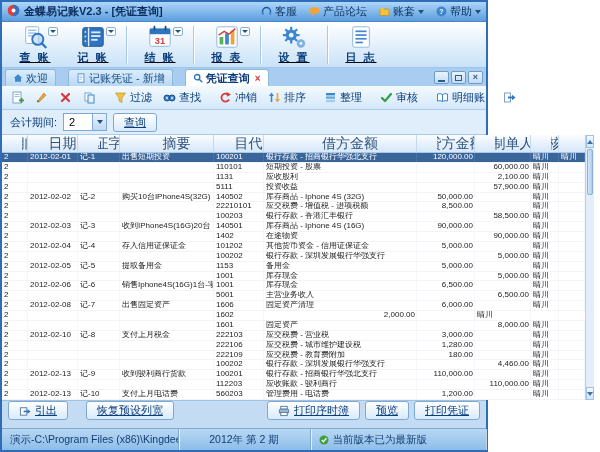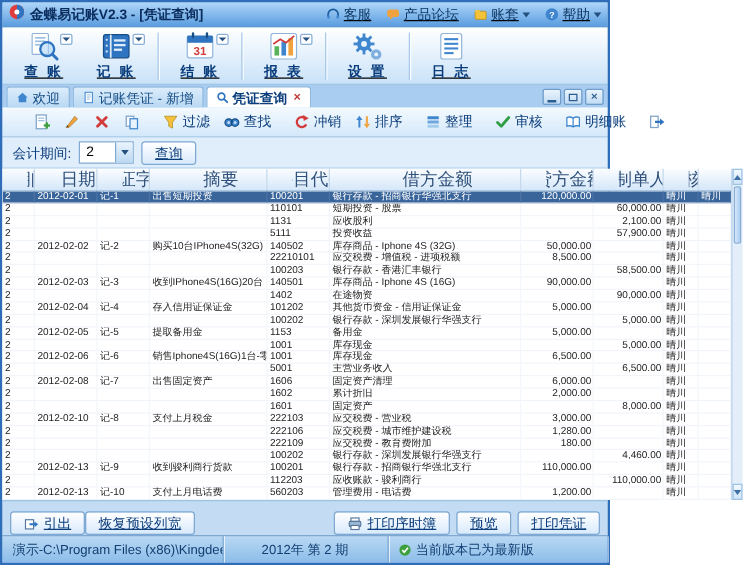--- a/index.html
+++ b/index.html
@@ -3,52 +3,52 @@
 <meta charset="utf-8">
 <style>
   * { margin:0; padding:0; box-sizing:border-box; }
   html,body { width:600px; height:452px; overflow:hidden; font-family:"Liberation Sans","DejaVu Sans",sans-serif; }
   .window { width:488px; height:452px; border:2px solid #2f6db8; background:#bfdcf5; position:relative; }
 
   
   .titlebar { height:20px; display:flex; align-items:center; padding:0 5px; gap:4px;
               background:linear-gradient(#aed6f9,#5b9ddf); border-bottom:1px solid #4a86c8; }
   .apptitle { font-size:11px; font-weight:bold; color:#0a2c5c; white-space:nowrap; }
-  .titlebar-right { margin-left:auto; display:flex; align-items:flex-end;text-decoration:underline; }
+  .titlebar-right { margin-left:auto; display:flex; align-items:flex-end; }
   .titem { display:inline-flex; align-items:center; gap:3px; font-size:11px; color:#0d3561; margin-left:12px; cursor:default; }
   .tri { width:0; height:0; border-left:3px solid transparent; border-right:3px solid transparent; border-top:4px solid #23507f; }
 
   
   .mainbar { height:46px; background:linear-gradient(#ffffff,#c9e2f8); border-bottom:1px solid #9fc5e8;
              display:flex; align-items:center; padding:0 4px; }
   .bigbtn { width:58px; height:42px; display:flex; flex-direction:column; align-items:center; justify-content:center;
             gap:0px; position:relative; border:1px solid transparent; border-radius:3px;text-decoration:underline; }
   .biglabel { font-size:11px; font-weight:bold; color:#0a3d7c; letter-spacing:2px; white-space:nowrap; }
   .ddmini { position:absolute; top:2px; right:5px; width:10px; height:9px; background:#fff; border:1px solid #8ab0d8;
             border-radius:2px; display:flex; align-items:center; justify-content:center; }
   .ddmini .tri { border-top-width:3px; }
   .vsep { width:1px; height:38px; background:#a9c9e8; box-shadow:1px 0 0 rgba(255,255,255,.9); margin:0 4px; }
 
   
   .tabstrip { height:18px; background:#a9cdf0; display:flex; align-items:flex-end; padding:0 3px; }
   .tab { height:17px; display:inline-flex; align-items:center; gap:3px; padding:0 7px; font-size:11px; color:#174e86;
          background:linear-gradient(#dcedfc,#b9d8f2); border:1px solid #8fb8dd; border-bottom:none;
-         border-radius:3px 3px 0 0; margin-right:2px; white-space:nowrap; }
+         border-radius:3px 3px 0 0; margin-right:12px; white-space:nowrap; }
   .tab.active { background:#ffffff; font-weight:bold; color:#0a3d7c; }
   .tabclose { color:#c23a3a; font-weight:bold; font-size:10px; margin-left:2px; }
   .mdi-ctls { margin-left:auto; display:flex; gap:2px; align-items:center; padding-bottom:2px; }
   .winctl { width:15px; height:13px; border:1px solid #6f9cc9; background:linear-gradient(#eaf4fd,#c2dcf4);
             border-radius:2px; display:flex; align-items:center; justify-content:center; font-size:8px; color:#2c5d8f; }
   .ic-min { width:7px; height:2px; background:#2c5d8f; margin-top:6px; }
   .ic-res { width:7px; height:6px; border:1px solid #2c5d8f; }
   .ic-cls { font-size:9px; font-weight:bold; color:#2c5d8f; line-height:1; }
 
   
   .smallbar { height:24px; background:linear-gradient(#f4fafe,#d3e8fa); border-bottom:1px solid #aacbe9;
-              display:flex; align-items:center; padding:0 20px; gap:1px; }
+              display:flex; align-items:center; padding:0 4px; gap:1px; }
   .sbtn { height:20px; padding:0 4px; display:inline-flex; align-items:center; gap:3px; font-size:11px; color:#0d3e7c;
           border:1px solid transparent; border-radius:2px; white-space:nowrap; }
   .ssep { width:1px; height:18px; background:#aacbe9; box-shadow:1px 0 0 rgba(255,255,255,.9); margin:0 3px; }
 
   
   .filterbar { height:25px; background:#e0eefb; border-bottom:1px solid #aacbe9; display:flex; align-items:center;
                padding:0 8px; gap:6px; font-size:11px; color:#0d3e7c; }
   .combo { width:44px; height:18px; background:#fff; border:1px solid #7fa9d2; display:flex; align-items:center;
            font-size:11px; color:#000; padding-left:5px; position:relative; }
   .combo-dd { position:absolute; right:0; top:0; bottom:0; width:14px; background:linear-gradient(#eaf4fd,#bcd9f3);
@@ -77,22 +77,22 @@
   .vscroll { width:13px; background:#e3eefa; border-left:1px solid #b9d2ea; display:flex; flex-direction:column; height:265px; }
   .varrow { height:13px; background:linear-gradient(#f3f9ff,#cfe5f9); border:1px solid #9dc2e4;
             display:flex; align-items:center; justify-content:center; }
   .varrow .tri { border-top-color:#3f6fa5; }
   .varrow.up .tri { border-top:none; border-bottom:4px solid #3f6fa5; }
   .vtrack { flex:1; position:relative; }
   .vthumb { position:absolute; top:1px; left:1px; right:1px; height:46px;
             background:linear-gradient(90deg,#d7e8f9,#aacdf0); border:1px solid #8ab0d8; border-radius:2px; }
 
   
-  .bottombar { height:28px; background:#c3dcf4; border-top:1px solid #9dc2e4; display:flex; align-items:flex-end;
-               padding:0 6px; gap:0; }
+  .bottombar { height:28px; background:#c3dcf4; border-top:1px solid #9dc2e4; display:flex; align-items:flex-start;
+               padding:0 6px; gap:18px; }
   .bottombar .right { margin-left:auto; display:flex; gap:5px; align-items:center; }
   .statusbar { height:22px; background:linear-gradient(#b9d8f3,#8cbde9); border-top:1px solid #7fa9d2;
                display:flex; align-items:center; font-size:10.5px; color:#123f73; }
   .stat { padding:0 8px; height:100%; display:flex; align-items:center; gap:4px;
           border-right:1px solid #7fa9d2; box-shadow:1px 0 0 rgba(255,255,255,.7); overflow:hidden; white-space:nowrap; }
   .stat.path { flex:1; max-width:300px; }
   .stat.period { width:132px; justify-content:center; }
   .stat.version { flex:1; border-right:none; }
   svg { flex-shrink:0; }
 </style>
@@ -592,21 +592,20 @@
             <span class="td num"></span>
             <span class="td">晴川</span>
             <span class="td"></span>
           </div>
           <div class="trow">
             <span class="td">2</span>
             <span class="td"></span>
             <span class="td"></span>
             <span class="td"></span>
             <span class="td">1602</span>
-            <span class="td">累计折旧</span>
             <span class="td num">2,000.00</span>
             <span class="td num"></span>
             <span class="td">晴川</span>
             <span class="td"></span>
           </div>
           <div class="trow">
             <span class="td">2</span>
             <span class="td"></span>
             <span class="td"></span>
             <span class="td"></span>

